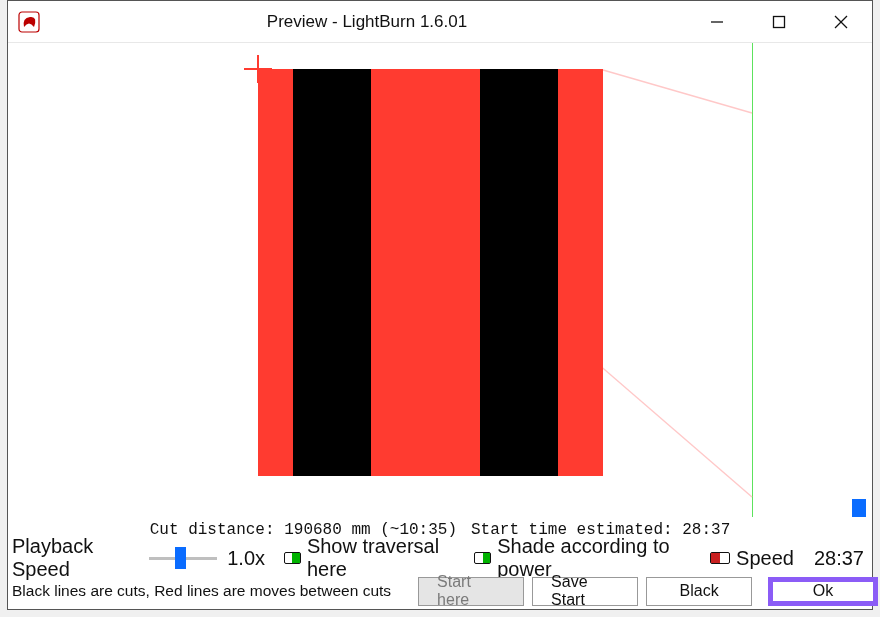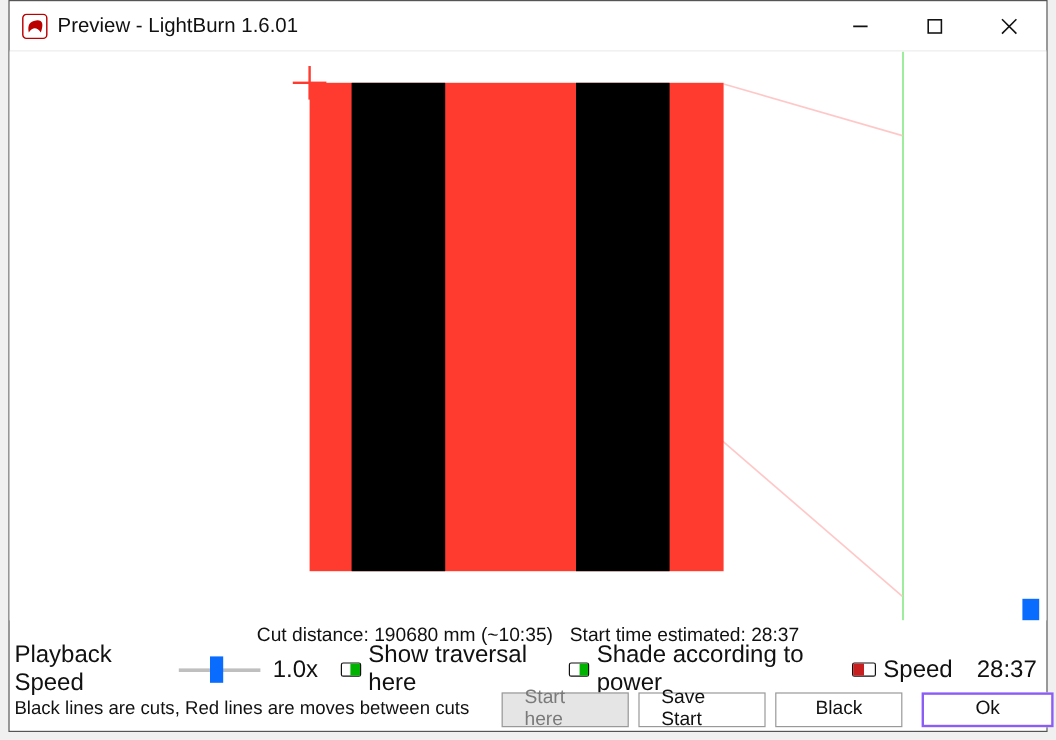--- a/index.html
+++ b/index.html
@@ -22,20 +22,21 @@
     background: #ffffff;
     border: 1px solid #555;
     display: flex;
     flex-direction: column;
   }
   .titlebar {
     height: 42px;
     display: flex;
     align-items: center;
     border-bottom: 1px solid #e8e8e8;
+    text-align: center;
   }
   .app-icon {
     width: 22px;
     height: 22px;
     margin-left: 10px;
     margin-right: 8px;
     display: inline-block;
   }
   .title-text {
     flex: 1;
@@ -113,20 +114,21 @@
     background: #0a6cff;
   }
   .stats-row {
     height: 26px;
     display: flex;
     align-items: center;
     justify-content: center;
     gap: 14px;
     font-size: 16px;
     color: #111;
+    font-family: Liberation Mono, monospace;
   }
   .options-row {
     height: 30px;
     display: flex;
     align-items: center;
     font-size: 20px;
     color: #111;
     padding-left: 4px;
     gap: 10px;
   }
@@ -192,21 +194,21 @@
     display: flex;
     align-items: center;
     justify-content: center;
     min-width: 106px;
   }
   .btn.disabled {
     background: #e5e5e5;
     color: #7a7a7a;
   }
   .btn.ok {
-    border: 2px solid #8b5cf6;
+    border: 5px solid #8b5cf6;
     min-width: 110px;
     margin-right: 6px;
   }
   .spacer { flex: 1; }
 </style>
 </head>
 <body>
 
 <div class="window">
 

